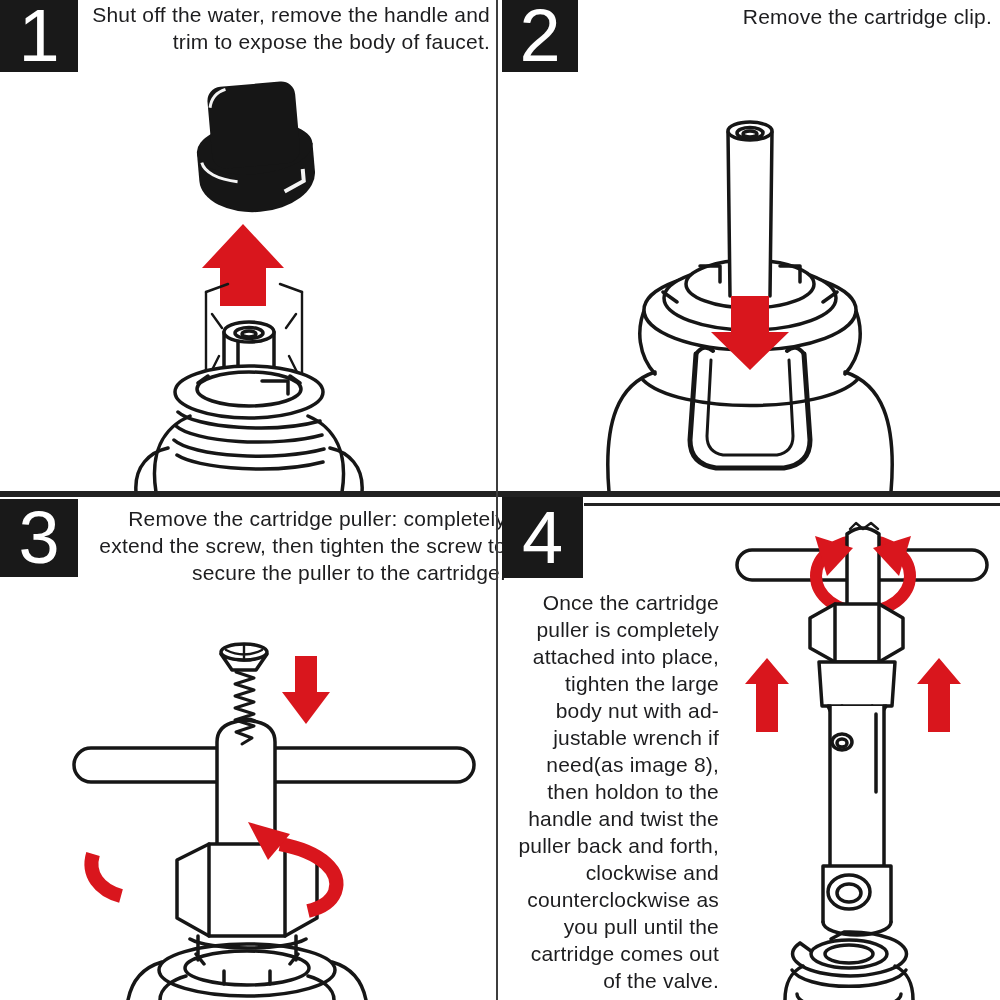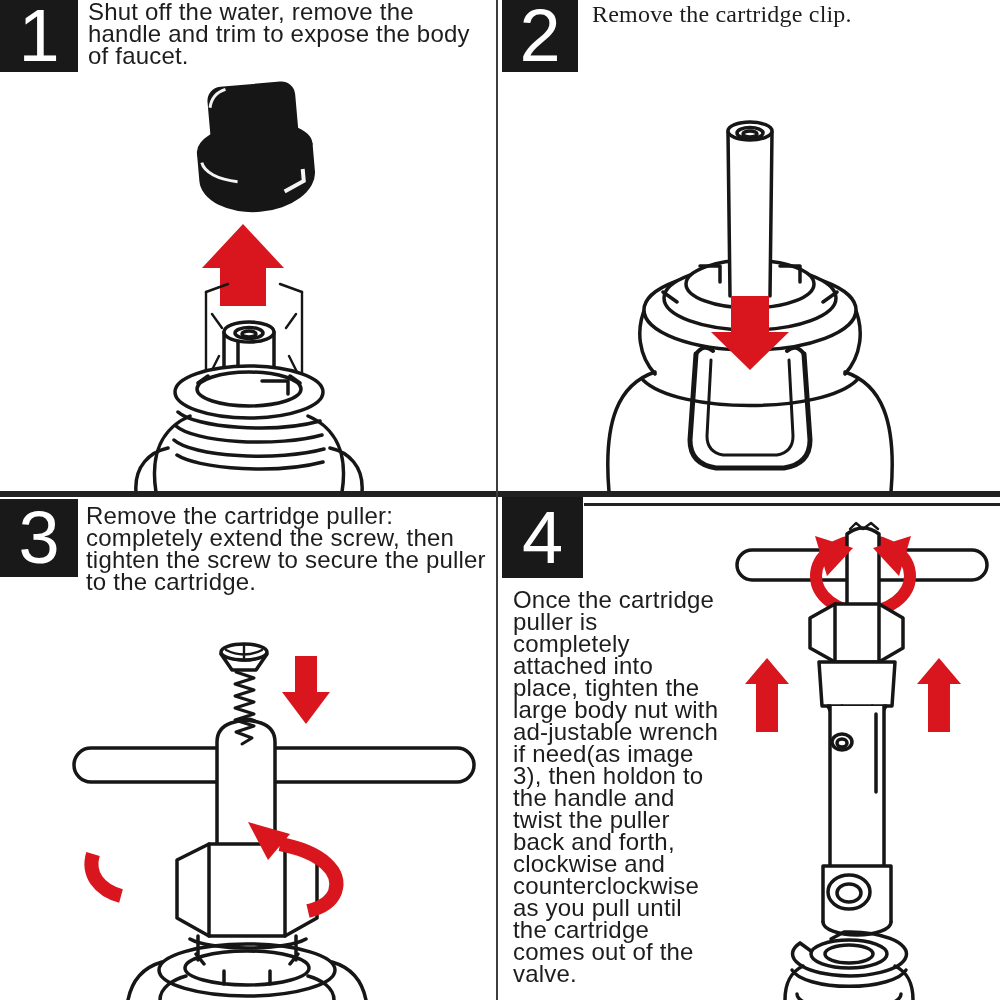--- a/index.html
+++ b/index.html
@@ -1,21 +1,21 @@
 <!DOCTYPE html>
 <html><head>
 <meta charset="utf-8">
 <style>
   html,body{margin:0;padding:0;background:#ffffff;}
   .canvas{position:relative;width:1000px;height:1000px;background:#ffffff;overflow:hidden;
           font-family:"Liberation Sans",sans-serif;}
   .divider{position:absolute;background:#222;}
   .numbox{position:absolute;background:#191919;display:flex;align-items:center;justify-content:center;overflow:hidden;}
   .numbox span{color:#ffffff;font-size:74px;line-height:1;font-family:"Liberation Sans",sans-serif;}
-  .caption{position:absolute;margin:0;color:#1d1d1f;font-size:24px;line-height:22px;letter-spacing:.2px;}
+  .caption{position:absolute;margin:0;color:#1d1d1f;font-size:21px;line-height:27px;letter-spacing:.2px;text-align:right;}
   .illu{position:absolute;}
   .ink{stroke:#161616;stroke-width:3.5;stroke-linecap:round;stroke-linejoin:round;}
   .thin{stroke-width:2.4;}
   .wfill{fill:#ffffff;}
 </style>
 </head>
 <body>
 
 <div class="canvas">
 
@@ -86,21 +86,21 @@
 
       <g class="ink" fill="none">
         <path d="M199,354 L193,440 Q193,464 219,468 L287,468 Q313,464 313,440 L307,354" stroke-width="5"></path>
         <path d="M214,360 L210,436 Q210,452 226,455 L280,455 Q296,452 296,436 L292,360" stroke-width="3"></path>
         <path d="M199,354 q8,-11 17,-3 M307,354 q-8,-11 -17,-3" stroke-width="4"></path>
       </g>
     </svg>
     <div class="numbox" style="left:502px;top:0;width:76px;height:72px;">
       <span>2</span>
     </div>
-    <p class="caption" style="left:592px;top:3px;width:400px;font-family:Liberation Serif, serif;">Remove the cartridge clip.</p>
+    <p class="caption" style="left:592px;top:3px;width:400px;">Remove the cartridge clip.</p>
   </section>
 
   <section>
     <svg class="illu" style="left:0;top:492px" width="497" height="508" viewBox="0 0 497 508">
       <g class="ink" fill="none">
 
         <rect x="74" y="256" width="400" height="34" rx="17" class="wfill"></rect>
 
         <path d="M217,368 L217,250 Q217,236 231,231 Q246,226 261,231 Q275,236 275,250 L275,368" class="wfill"></path>
         <path d="M234,230 q12,-7 24,0" class="thin"></path>
@@ -188,20 +188,20 @@
       </g>
 
       <g fill="#d9161d">
         <polygon points="270,166 248,192 259,192 259,240 281,240 281,192 292,192"></polygon>
         <polygon points="442,166 420,192 431,192 431,240 453,240 453,192 464,192"></polygon>
       </g>
     </svg>
     <div class="numbox" style="left:502px;top:497px;width:81px;height:81px;">
       <span>4</span>
     </div>
-    <p class="caption" style="left:513px;top:589px;width:206px;">Once the cartridge puller is completely attached into place, tighten the large body nut with ad-justable wrench if need(as image 3), then holdon to the handle and twist the puller back and forth, clockwise and counterclockwise as you pull until the cartridge comes out of the valve.</p>
+    <p class="caption" style="left:513px;top:589px;width:206px;">Once the cartridge puller is completely attached into place, tighten the large body nut with ad-justable wrench if need(as image 8), then holdon to the handle and twist the puller back and forth, clockwise and counterclockwise as you pull until the cartridge comes out of the valve.</p>
   </section>
 
   <div class="divider" style="left:0;top:491px;width:1000px;height:6px;"></div>
   <div class="divider" style="left:496px;top:0;width:2px;height:1000px;background:#3d3d3d;"></div>
   <div class="divider" style="left:584px;top:503px;width:416px;height:3px;"></div>
 
 </div>
 
 </body></html>

